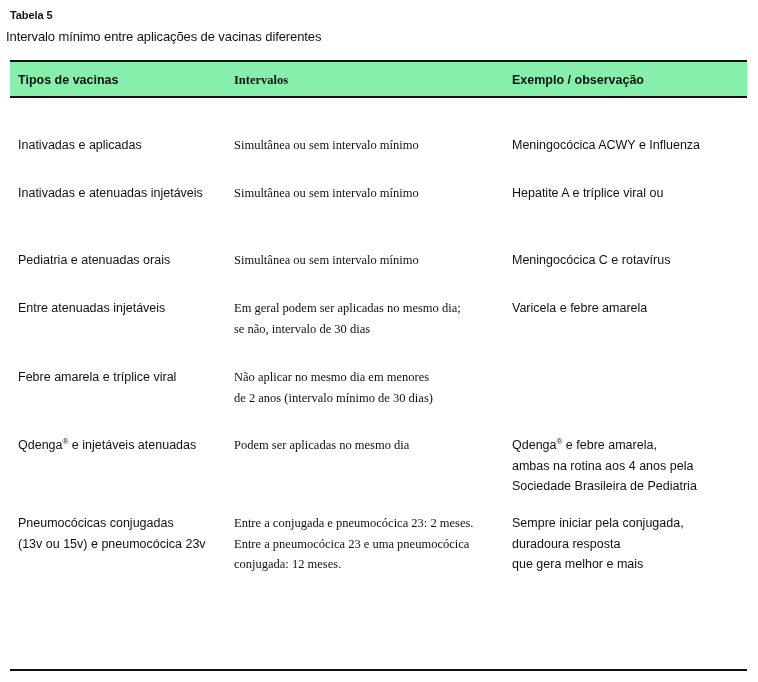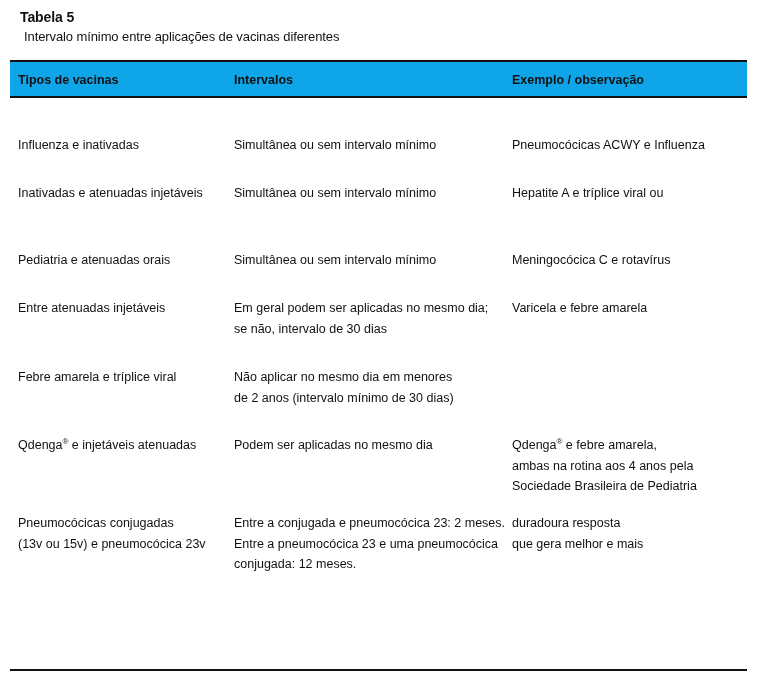--- a/index.html
+++ b/index.html
@@ -2,39 +2,39 @@
 <html><head>
   <meta charset="utf-8">
   <style>
     html, body { margin: 0; padding: 0; background: #ffffff; }
     body {
       width: 758px; height: 682px; position: relative; overflow: hidden;
       font-family: "Liberation Sans", sans-serif; color: #111111;
     }
     .caption-title {
       position: absolute; left: 10px; top: 9px;
-      font-size: 14px; font-weight: bold; letter-spacing: -0.1px; margin-left: 10px;
+      font-size: 11px; font-weight: bold; letter-spacing: -0.1px;
     }
     .caption-sub {
-      position: absolute; left: 24px; top: 29px;
+      position: absolute; left: 6px; top: 29px;
       font-size: 13px; letter-spacing: -0.1px;
     }
     .table {
       position: absolute; left: 10px; top: 60px; width: 737px;
     }
     .thead {
       position: relative; height: 34px;
       border-top: 2px solid #111; border-bottom: 2px solid #111;
-      background: #0ea5e9;
+      background: #86efac;
     }
     .th {
       position: absolute; top: 11px; font-size: 12.5px; font-weight: bold;
     }
     .c1 { left: 8px; }
-    .c2 { left: 224px; }
+    .c2 { left: 224px; font-family: Liberation Serif, serif; }
     .c3 { left: 502px; }
     .row { position: absolute; left: 0; width: 737px; }
     .cell {
       position: absolute; top: 0; font-size: 12.5px; line-height: 20.5px;
       white-space: pre;
     }
     .cell sup { font-size: 8px; vertical-align: 5px; line-height: 0; }
     .bottom-rule {
       position: absolute; left: 10px; top: 669px; width: 737px; height: 2px; background: #111;
     }
@@ -46,23 +46,23 @@
 <div class="caption-sub">Intervalo mínimo entre aplicações de vacinas diferentes</div>
 
 <div class="table">
   <div class="thead">
     <span class="th c1">Tipos de vacinas</span>
     <span class="th c2">Intervalos</span>
     <span class="th c3">Exemplo / observação</span>
   </div>
   <div id="tbody">
       <div class="row" style="top: 75px;">
-        <div class="cell c1"><div>Influenza e inativadas</div></div>
+        <div class="cell c1"><div>Inativadas e aplicadas</div></div>
         <div class="cell c2"><div>Simultânea ou sem intervalo mínimo</div></div>
-        <div class="cell c3"><div>Pneumocócicas ACWY e Influenza</div></div>
+        <div class="cell c3"><div>Meningocócica ACWY e Influenza</div></div>
       </div>
       <div class="row" style="top: 123px;">
         <div class="cell c1"><div>Inativadas e atenuadas injetáveis</div></div>
         <div class="cell c2"><div>Simultânea ou sem intervalo mínimo</div></div>
         <div class="cell c3"><div>Hepatite A e tríplice viral ou</div></div>
       </div>
       <div class="row" style="top: 190px;">
         <div class="cell c1"><div>Pediatria e atenuadas orais</div></div>
         <div class="cell c2"><div>Simultânea ou sem intervalo mínimo</div></div>
         <div class="cell c3"><div>Meningocócica C e rotavírus</div></div>
@@ -78,18 +78,18 @@
         <div class="cell c3"></div>
       </div>
       <div class="row" style="top: 375px;">
         <div class="cell c1"><div>Qdenga<sup>®</sup> e injetáveis atenuadas</div></div>
         <div class="cell c2"><div>Podem ser aplicadas no mesmo dia</div></div>
         <div class="cell c3"><div>Qdenga<sup>®</sup> e febre amarela,</div><div>ambas na rotina aos 4 anos pela</div><div>Sociedade Brasileira de Pediatria</div></div>
       </div>
       <div class="row" style="top: 453px;">
         <div class="cell c1"><div>Pneumocócicas conjugadas</div><div>(13v ou 15v) e pneumocócica 23v</div></div>
         <div class="cell c2"><div>Entre a conjugada e pneumocócica 23: 2 meses.</div><div>Entre a pneumocócica 23 e uma pneumocócica</div><div>conjugada: 12 meses.</div></div>
-        <div class="cell c3"><div>duradoura resposta</div><div>que gera melhor e mais</div></div>
+        <div class="cell c3"><div>Sempre iniciar pela conjugada,</div><div>duradoura resposta</div><div>que gera melhor e mais</div></div>
       </div>
     </div>
 </div>
 
 <div class="bottom-rule"></div>
 
 </body></html>

